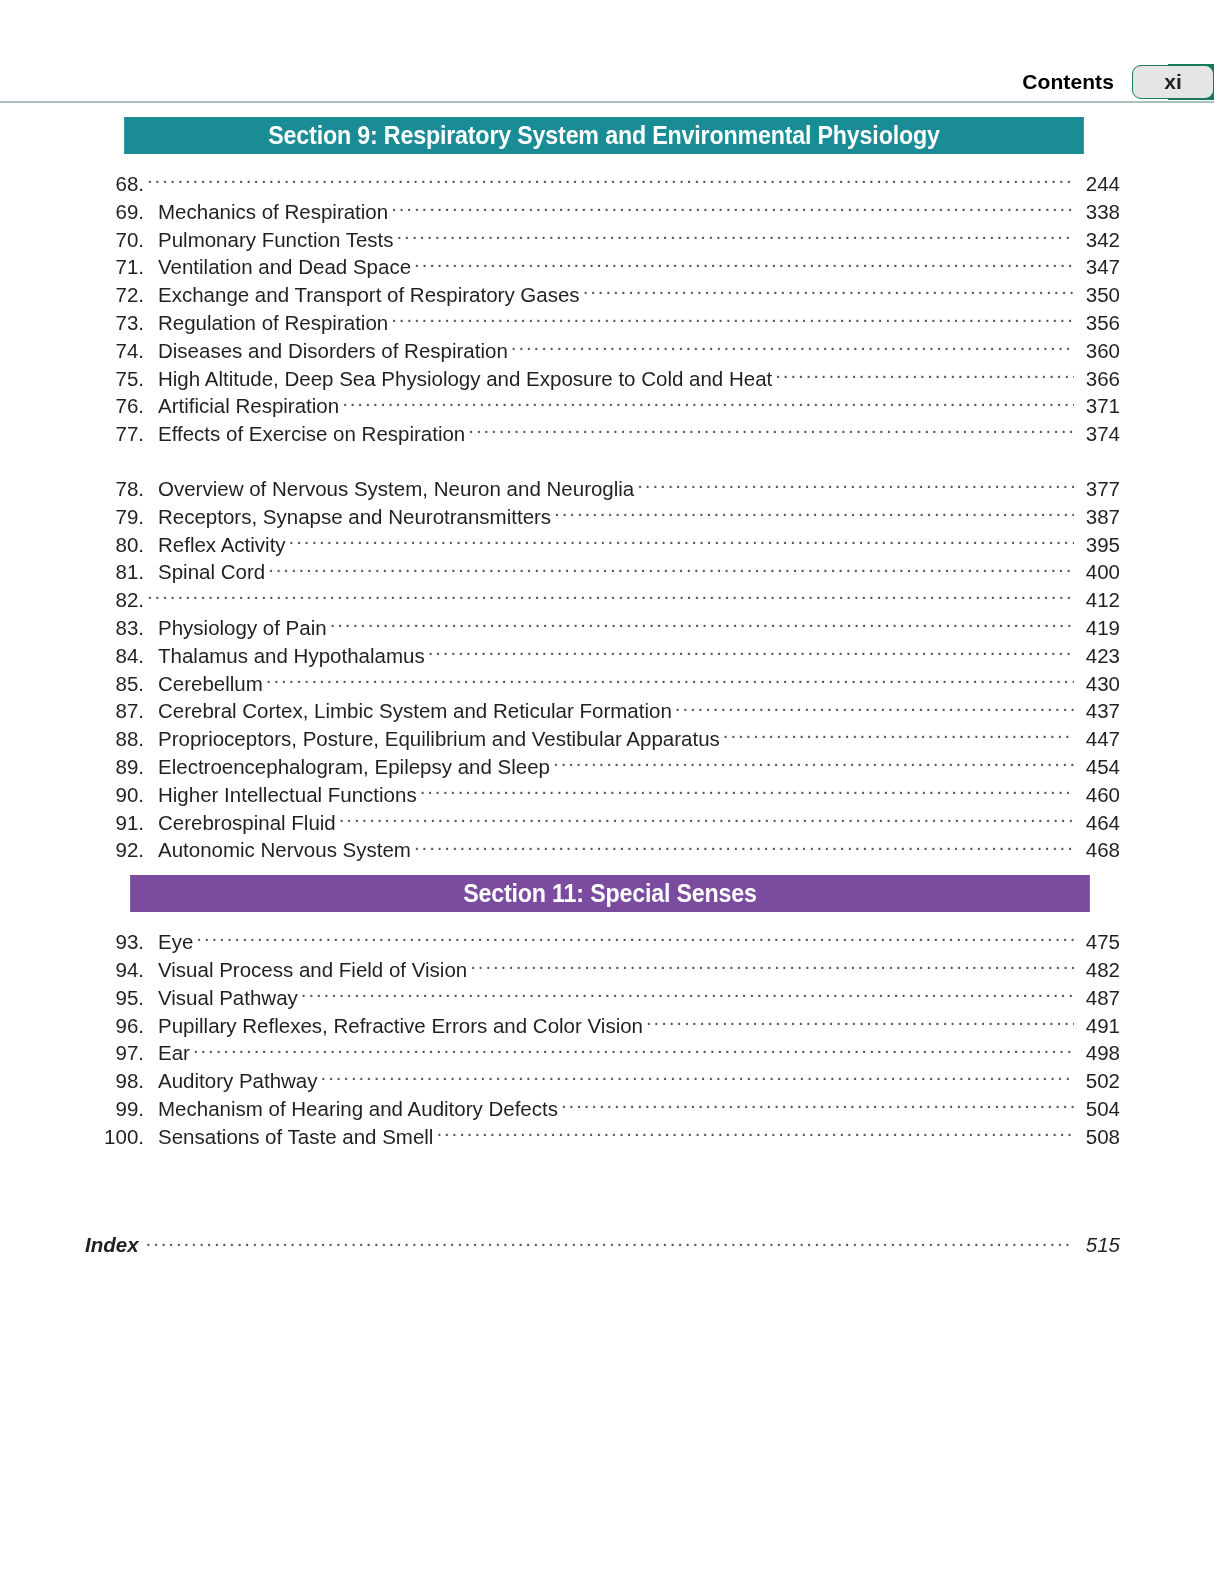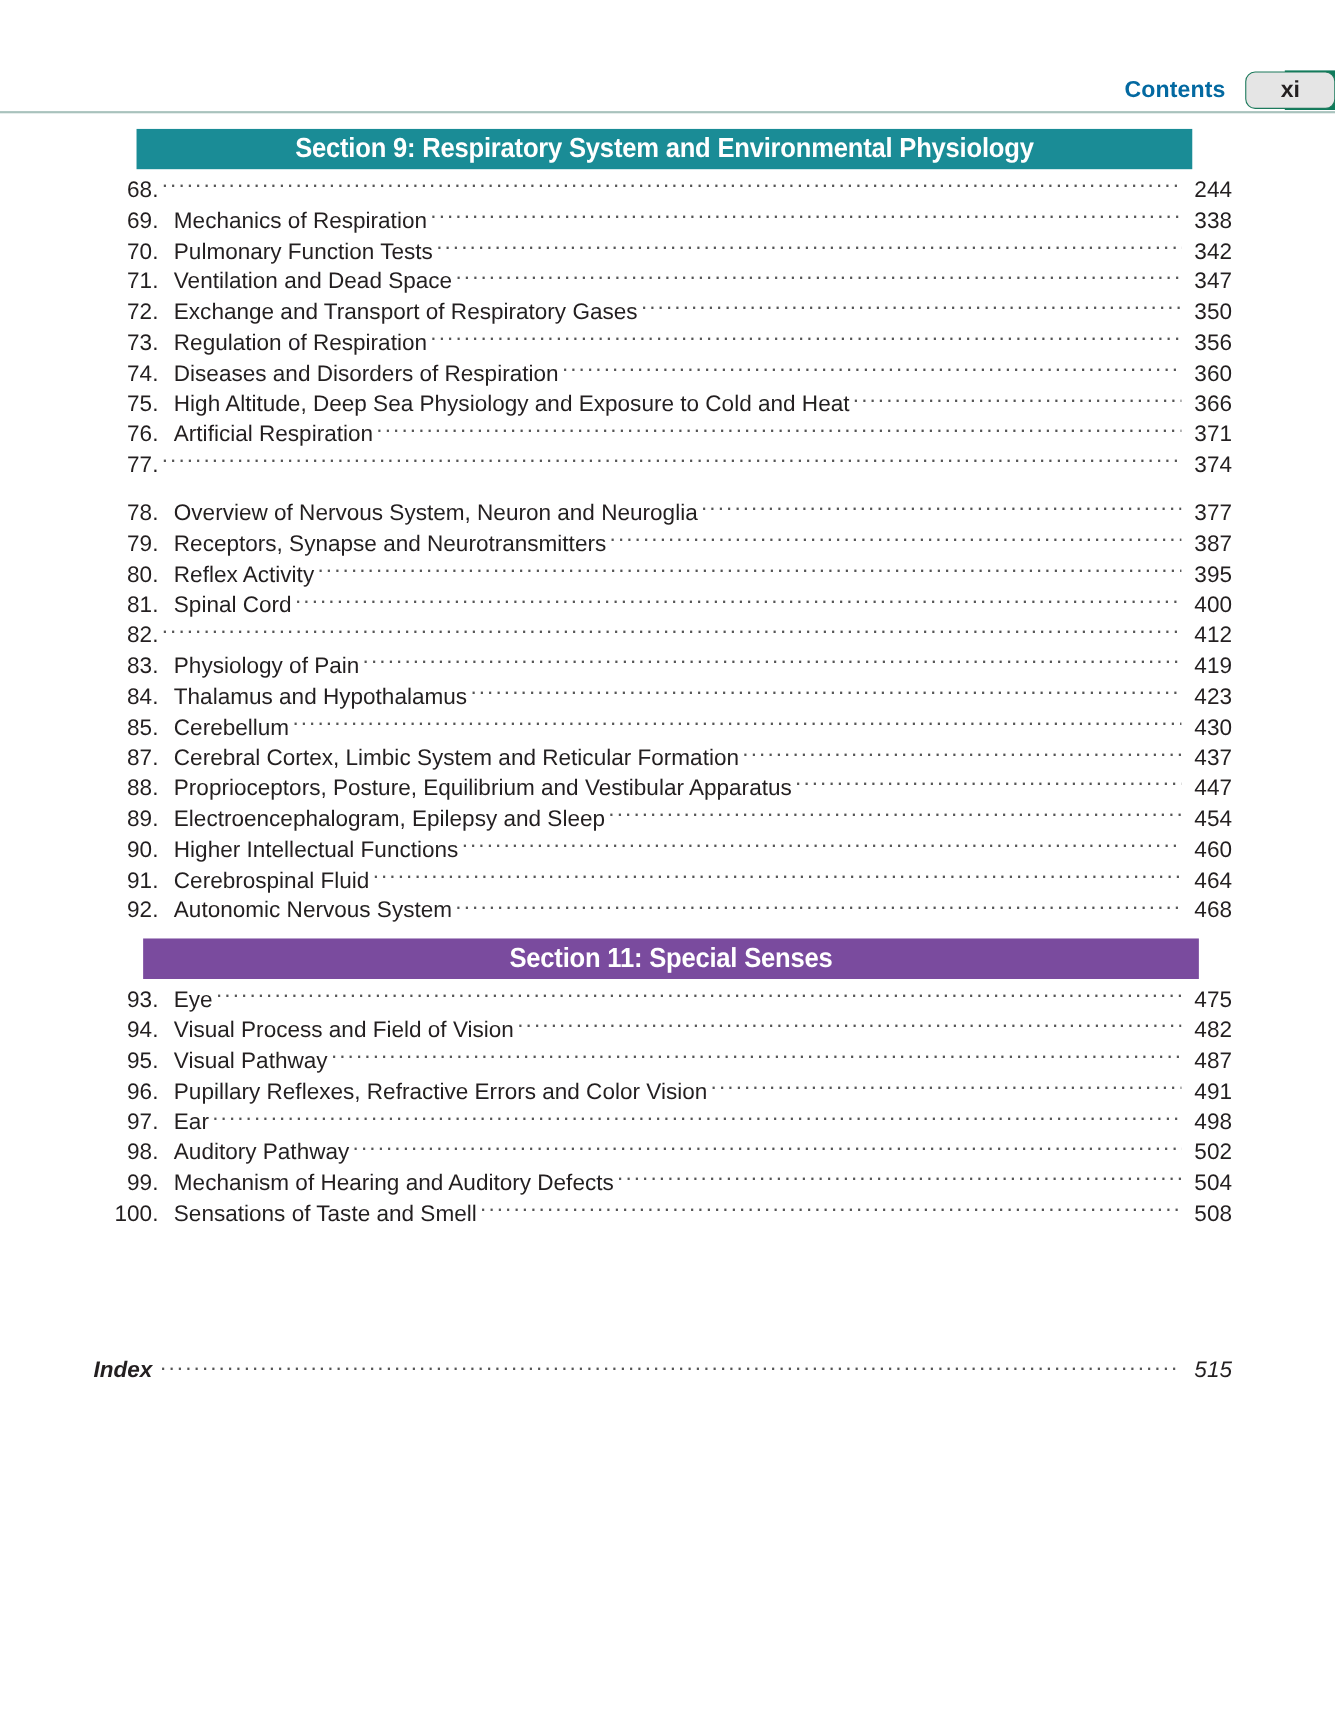--- a/index.html
+++ b/index.html
@@ -23,21 +23,21 @@
     left: 0;
     width: 1214px;
     height: 40px;
     display: flex;
     align-items: center;
     justify-content: flex-end;
   }
   .rh-label {
     font-size: 21px;
     font-weight: bold;
-    color: #0369a1;
+    color: #000000;
     letter-spacing: 0.1px;
     margin-right: 18px;
     white-space: nowrap;
   }
   .rh-badge {
     width: 82px;
     height: 34px;
     box-sizing: border-box;
     border: 1.6px solid #1d7a5c;
     border-radius: 9px;
@@ -98,21 +98,21 @@
   }
   .bar-teal   { background: #1a8c96; }
   .bar-pink   { background: #fb5c8d; }
   .bar-purple { background: #7a4b9e; }
 
   .bar-teal-wrap   { margin-left: 0px;  width: 1032px; }
   .bar-pink-wrap   { margin-left: 0px;  width: 1032px; }
   .bar-purple-wrap { margin-left: 6px;  width: 1026px; }
 
   .entries {
-    padding-top: 5px;
+    padding-top: 16px;
   }
   .entry {
     display: flex;
     align-items: baseline;
     font-size: 20.5px;
     line-height: 27.8px;
     color: #231f20;
     white-space: nowrap;
   }
   .entry .num {
@@ -252,20 +252,21 @@
       <span class="page">366</span>
     </div>
     <div class="entry">
       <span class="num">76.</span>
       <span class="title">Artificial Respiration</span>
       <span class="leader"></span>
       <span class="page">371</span>
     </div>
     <div class="entry">
       <span class="num">77.</span>
+      <span class="title">Effects of Exercise on Respiration</span>
       <span class="leader"></span>
       <span class="page">374</span>
     </div>
   </div>
 
   <div class="gap-before-sec10"></div>
 
   <div class="entries">
     <div class="entry">
       <span class="num">78.</span>

